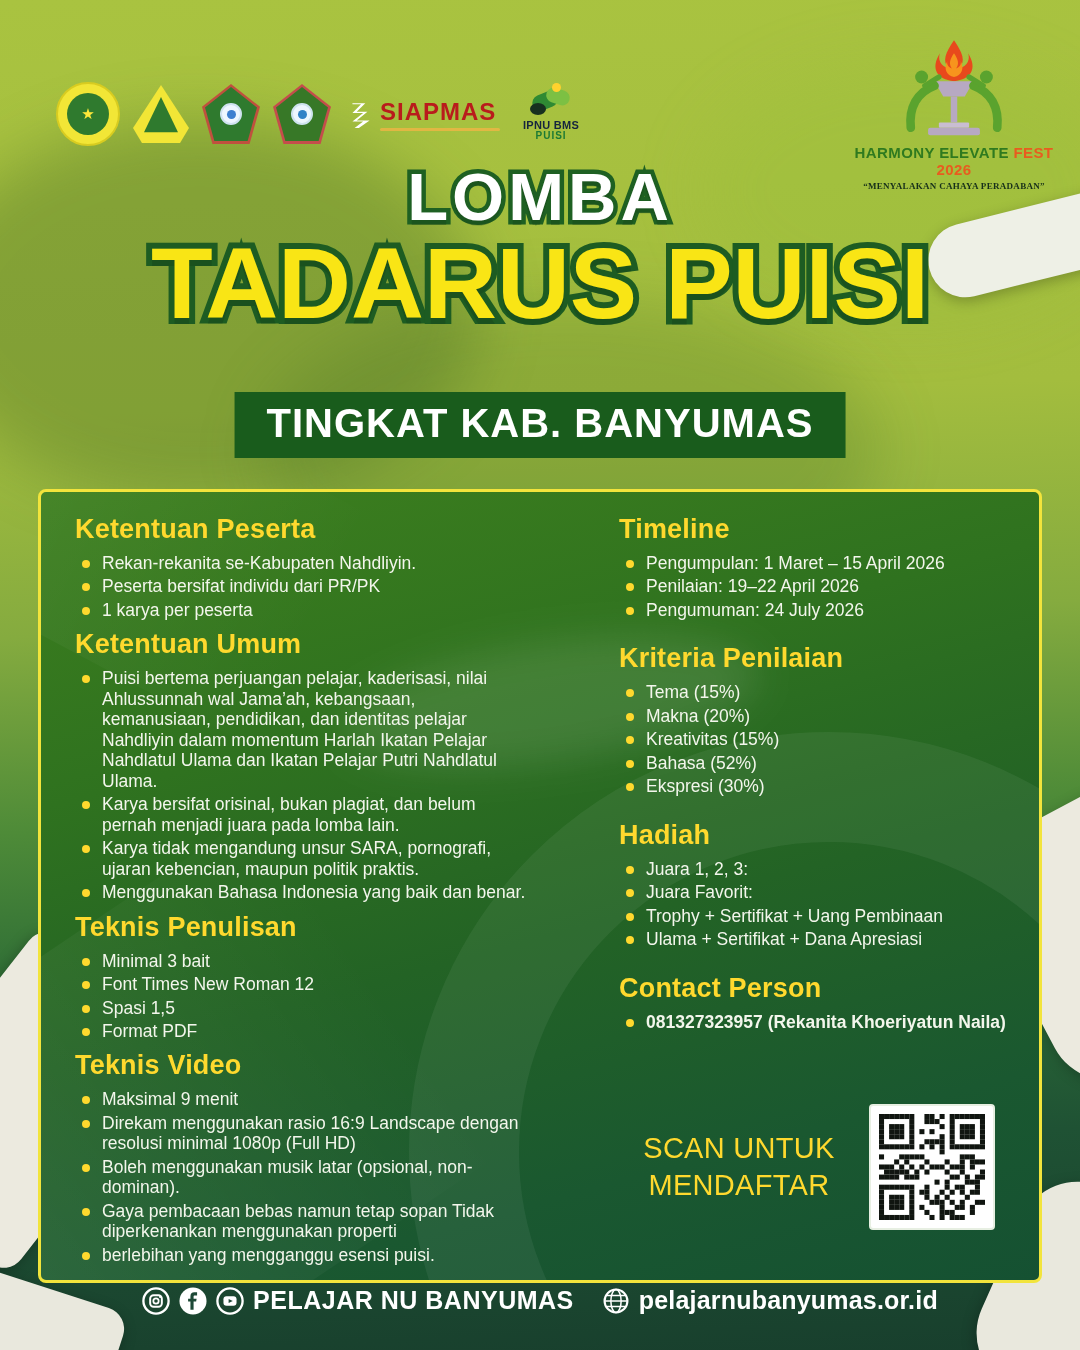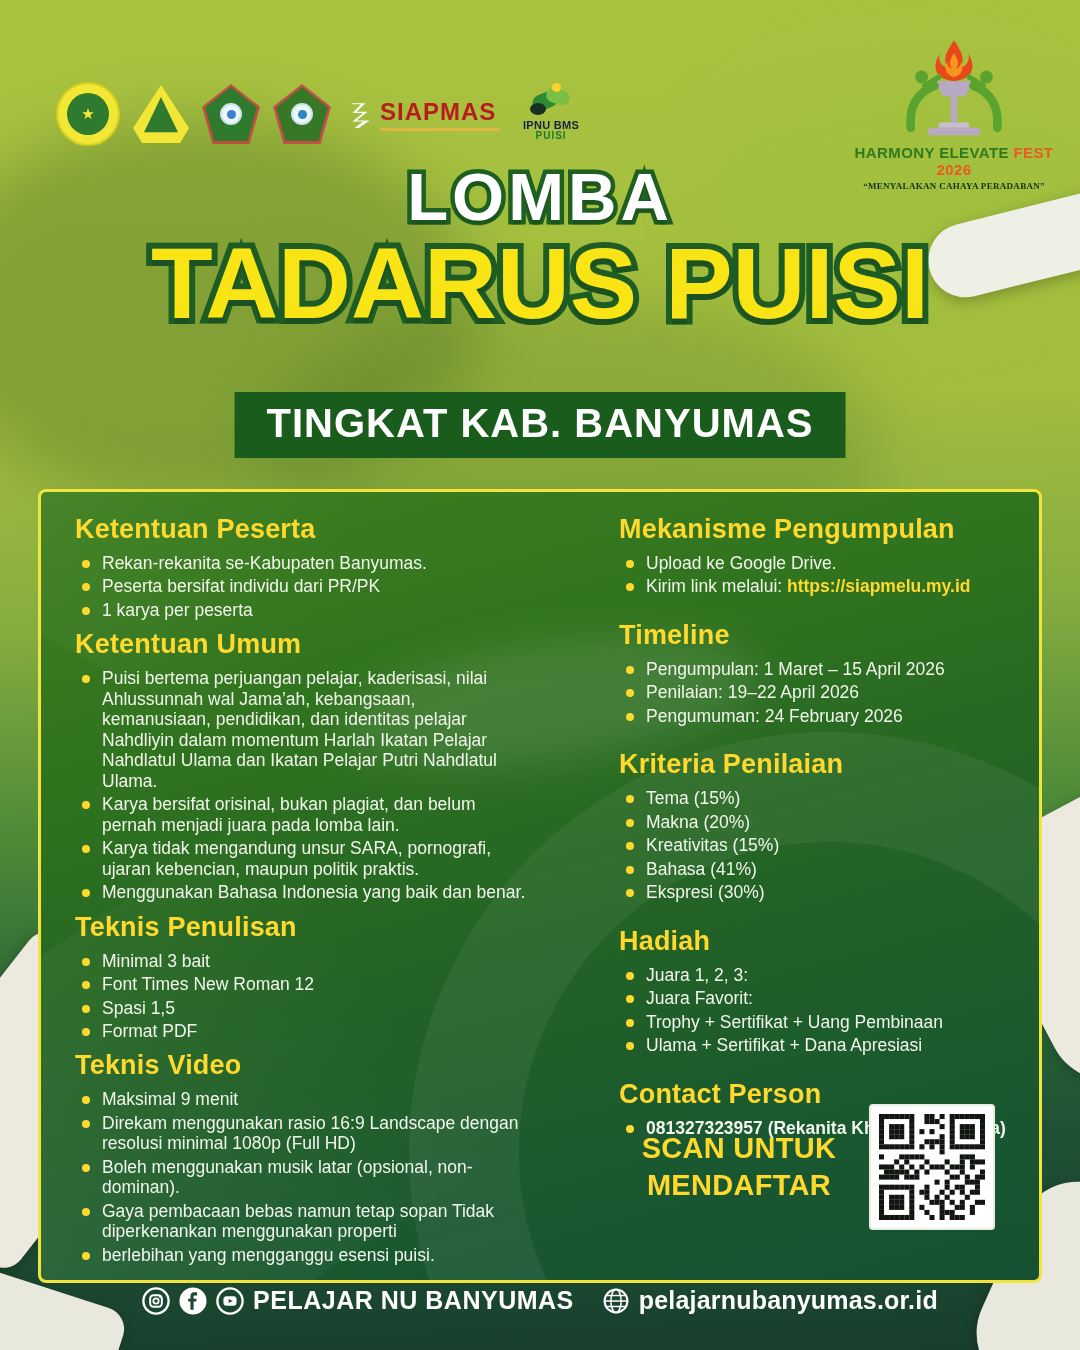--- a/index.html
+++ b/index.html
@@ -94,21 +94,21 @@
   .sec-title{margin:0 0 8px 0;font-size:27px;font-weight:800;color:#ffd92e;letter-spacing:.2px;}
   ul.bullets{margin:0;padding:0;list-style:none;}
   ul.bullets li{position:relative;padding-left:27px;margin:0 0 3px 0;
     font-size:17.5px;line-height:1.17;color:#f3f6ec;font-weight:500;}
   ul.bullets li::before{content:"";position:absolute;left:7px;top:7px;width:8px;height:8px;border-radius:50%;background:#ffd92e;}
   ul.bullets li.bold{font-weight:700;}
   .link{color:#ffd92e;font-weight:600;}
 
   
   .register{position:absolute;left:592px;top:612px;width:386px;display:flex;align-items:center;gap:24px;}
-  .register-label{width:212px;text-align:center;font-size:29px;font-weight:700;color:#ffd92e;line-height:1.28;letter-spacing:.3px;}
+  .register-label{width:212px;text-align:center;font-size:29px;font-weight:400;color:#ffd92e;line-height:1.28;letter-spacing:.3px;}
   .qr-box{width:122px;height:122px;background:#ffffff;border:2px solid #e7efe2;border-radius:4px;
     display:flex;align-items:center;justify-content:center;flex:none;}
   .qr-box svg{width:106px;height:106px;}
 
   
   .footer{position:absolute;left:0;top:1286px;width:100%;display:flex;align-items:center;justify-content:center;gap:9px;}
   .f-icon{width:28px;height:28px;flex:none;display:block;}
   .f-text{color:#ffffff;font-weight:800;font-size:25px;letter-spacing:.5px;white-space:nowrap;}
   .f-url{color:#ffffff;font-weight:700;font-size:25px;letter-spacing:.2px;white-space:nowrap;}
   .f-gap{width:10px;}
@@ -195,21 +195,21 @@
   <div class="card">
     <div class="deco band1"></div>
     <div class="deco band2"></div>
     <div class="deco ring"></div>
     <div class="deco glow"></div>
 
     <div class="col col-left" id="col-left">
         <section>
           <h3 class="sec-title">Ketentuan Peserta</h3>
           <ul class="bullets">
-            <li>Rekan-rekanita se-Kabupaten Banyumas.</li>
+            <li>Rekan-rekanita se-Kabupaten Nahdliyin.</li>
             <li>Peserta bersifat individu dari PR/PK</li>
             <li>1 karya per peserta</li>
           </ul>
         </section>
         <section>
           <h3 class="sec-title">Ketentuan Umum</h3>
           <ul class="bullets">
             <li>Puisi bertema perjuangan pelajar, kaderisasi, nilai Ahlussunnah wal Jama’ah, kebangsaan, kemanusiaan, pendidikan, dan identitas pelajar Nahdliyin dalam momentum Harlah Ikatan Pelajar Nahdlatul Ulama dan Ikatan Pelajar Putri Nahdlatul Ulama.</li>
             <li>Karya bersifat orisinal, bukan plagiat, dan belum pernah menjadi juara pada lomba lain.</li>
             <li>Karya tidak mengandung unsur SARA, pornografi, ujaran kebencian, maupun politik praktis.</li>
@@ -231,41 +231,34 @@
             <li>Maksimal 9 menit</li>
             <li>Direkam menggunakan rasio 16:9 Landscape dengan resolusi minimal 1080p (Full HD)</li>
             <li>Boleh menggunakan musik latar (opsional, non-dominan).</li>
             <li>Gaya pembacaan bebas namun tetap sopan Tidak diperkenankan menggunakan properti</li>
             <li>berlebihan yang mengganggu esensi puisi.</li>
           </ul>
         </section>
       </div>
     <div class="col col-right" id="col-right">
         <section>
-          <h3 class="sec-title">Mekanisme Pengumpulan</h3>
-          <ul class="bullets">
-            <li>Upload ke Google Drive.</li>
-            <li><span>Kirim link melalui: </span><span class="link">https://siapmelu.my.id</span></li>
-          </ul>
-        </section>
-        <section>
           <h3 class="sec-title">Timeline</h3>
           <ul class="bullets">
             <li>Pengumpulan: 1 Maret – 15 April 2026</li>
             <li>Penilaian: 19–22 April 2026</li>
-            <li>Pengumuman: 24 February 2026</li>
+            <li>Pengumuman: 24 July 2026</li>
           </ul>
         </section>
         <section>
           <h3 class="sec-title">Kriteria Penilaian</h3>
           <ul class="bullets">
             <li>Tema (15%)</li>
             <li>Makna (20%)</li>
             <li>Kreativitas (15%)</li>
-            <li>Bahasa (41%)</li>
+            <li>Bahasa (52%)</li>
             <li>Ekspresi (30%)</li>
           </ul>
         </section>
         <section>
           <h3 class="sec-title">Hadiah</h3>
           <ul class="bullets">
             <li>Juara 1, 2, 3:</li>
             <li>Juara Favorit:</li>
             <li>Trophy + Sertifikat + Uang Pembinaan</li>
             <li>Ulama + Sertifikat + Dana Apresiasi</li>

